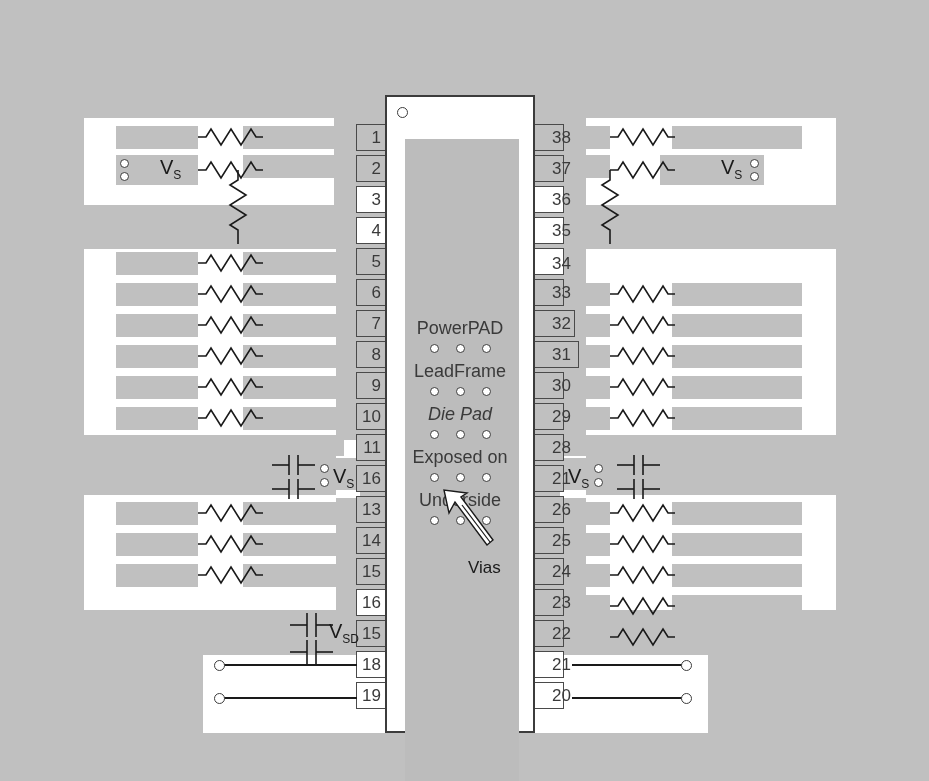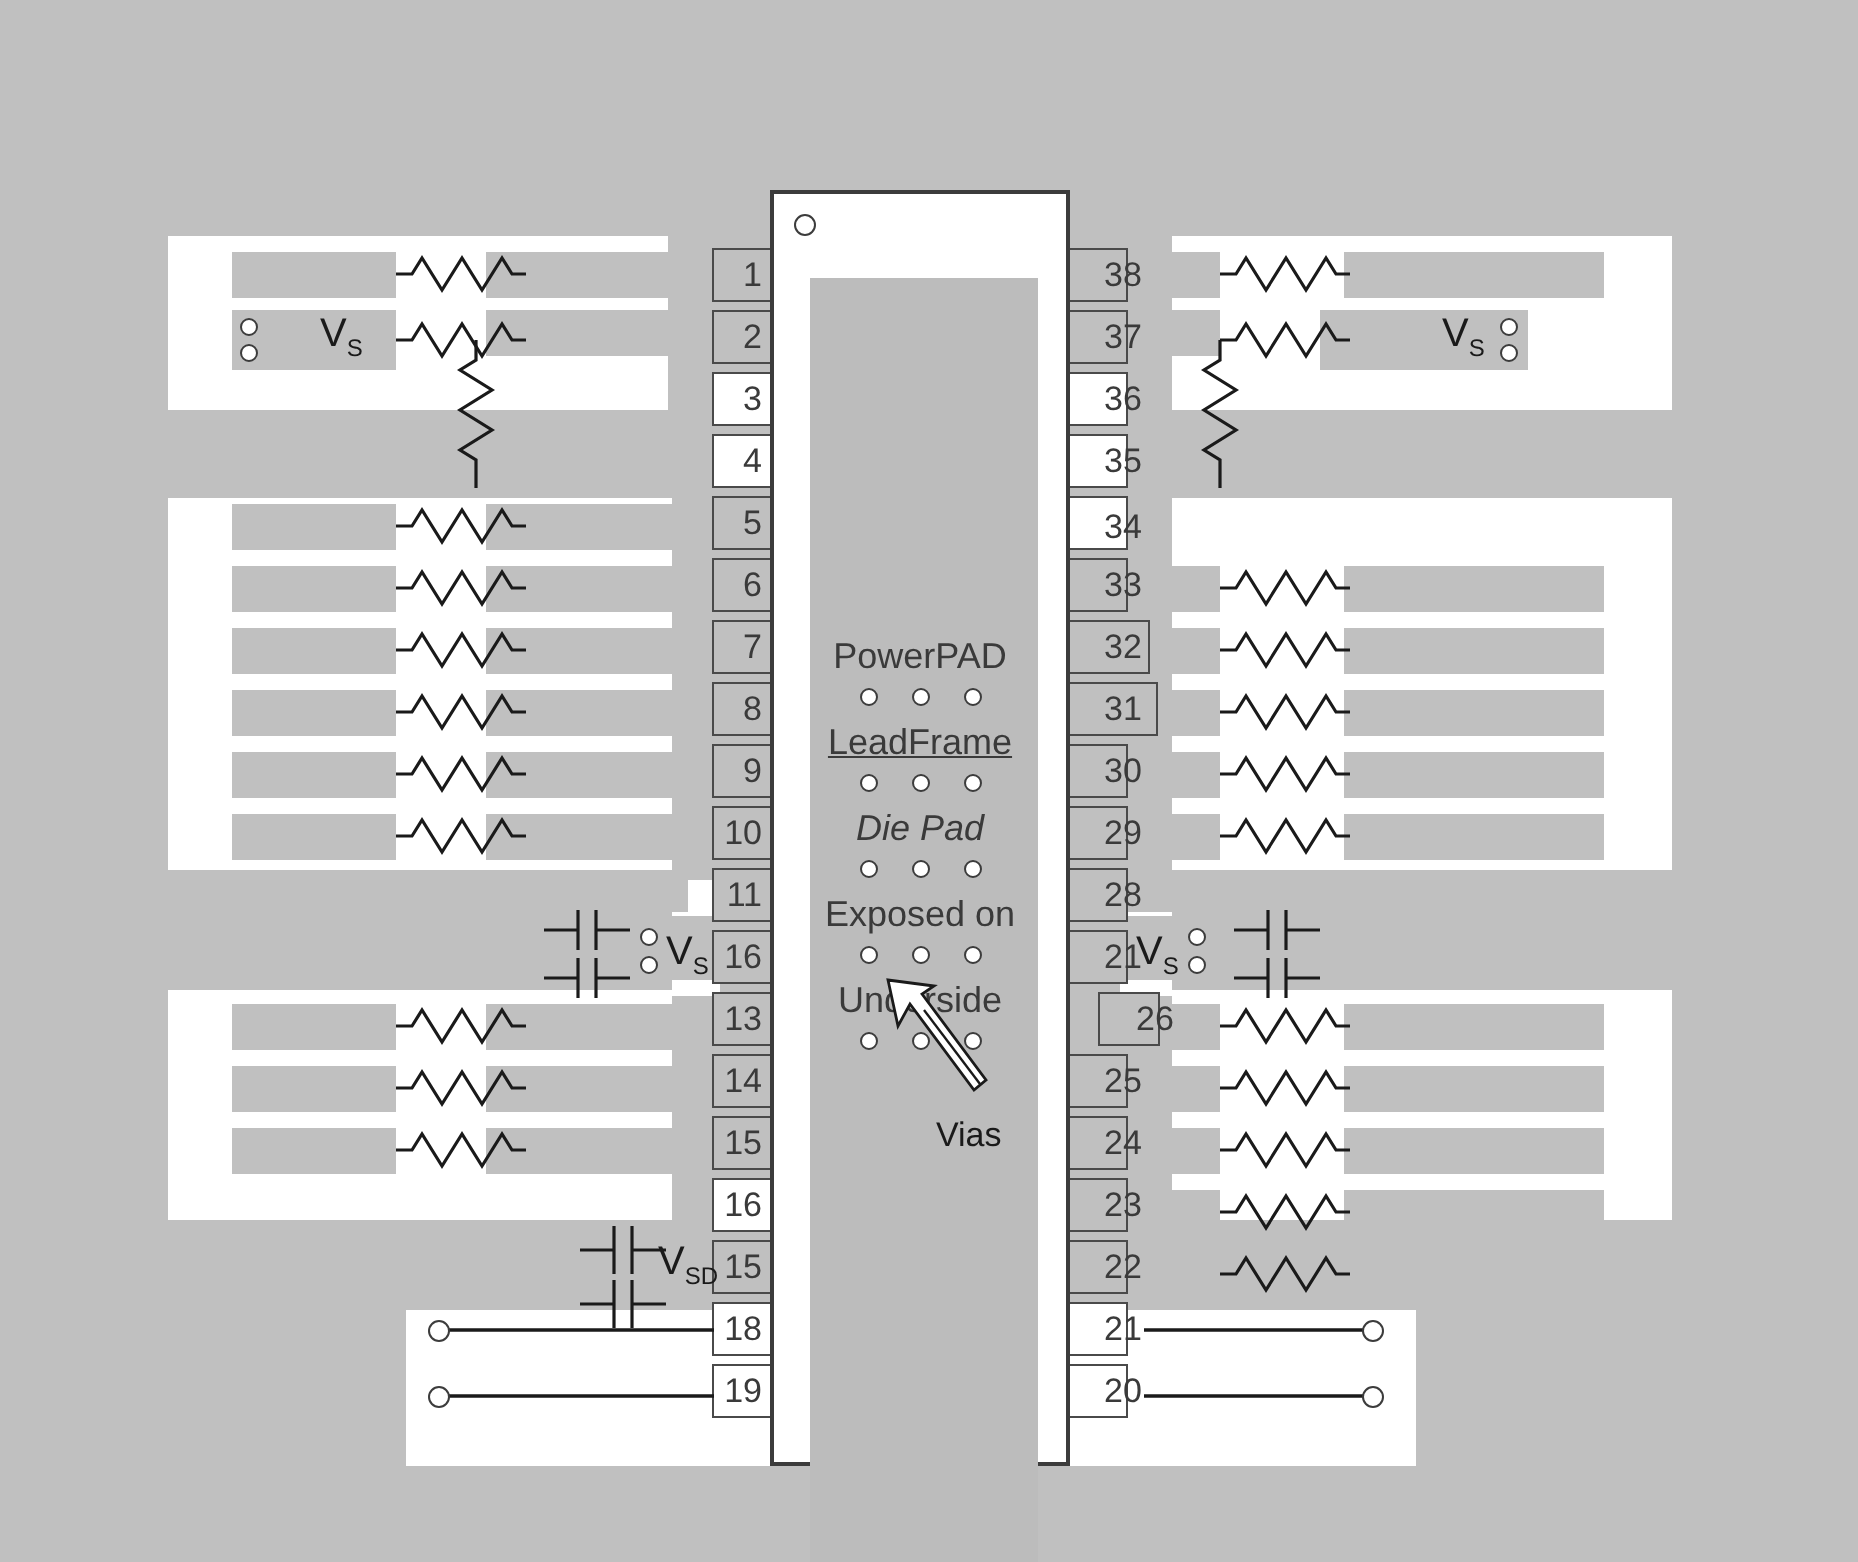--- a/index.html
+++ b/index.html
@@ -233,21 +233,21 @@
       </div>
       <div class="pin right gray" style="top: 403px; left: 533px; width: 31px;">
         <span>29</span>
       </div>
       <div class="pin right gray" style="top: 434px; left: 533px; width: 31px;">
         <span>28</span>
       </div>
       <div class="pin right gray" style="top: 465px; left: 533px; width: 31px;">
         <span>21</span>
       </div>
-      <div class="pin right gray" style="top: 496px; left: 533px; width: 31px; margin-left: 16px;">
+      <div class="pin right gray" style="top: 496px; left: 533px; width: 31px;">
         <span>26</span>
       </div>
       <div class="pin right gray" style="top: 527px; left: 533px; width: 31px;">
         <span>25</span>
       </div>
       <div class="pin right gray" style="top: 558px; left: 533px; width: 31px;">
         <span>24</span>
       </div>
       <div class="pin right gray" style="top: 589px; left: 533px; width: 31px;">
         <span>23</span>
@@ -266,21 +266,21 @@
   <div class="chip" style="left:385px; top:95px; width:150px; height:638px;">
     <div class="dot1" style="left:10px; top:10px;"></div>
     <div class="diepad" style="left:18px; top:42px; width:114px; height:672px;"></div>
   </div>
 
   <div id="padstack" style="position:absolute; left:385px; top:318px; width:150px;">
       <div class="padtext" style="top: 0px;">PowerPAD</div>
       <div class="via" style="left: 45px; top: 26px;"></div>
       <div class="via" style="left: 71px; top: 26px;"></div>
       <div class="via" style="left: 97px; top: 26px;"></div>
-      <div class="padtext" style="top: 43px; text-decoration: underline;">LeadFrame</div>
+      <div class="padtext" style="top: 43px;">LeadFrame</div>
       <div class="via" style="left: 45px; top: 69px;"></div>
       <div class="via" style="left: 71px; top: 69px;"></div>
       <div class="via" style="left: 97px; top: 69px;"></div>
       <div class="padtext" style="top: 86px; font-style: italic;">Die Pad</div>
       <div class="via" style="left: 45px; top: 112px;"></div>
       <div class="via" style="left: 71px; top: 112px;"></div>
       <div class="via" style="left: 97px; top: 112px;"></div>
       <div class="padtext" style="top: 129px;">Exposed on</div>
       <div class="via" style="left: 45px; top: 155px;"></div>
       <div class="via" style="left: 71px; top: 155px;"></div>

